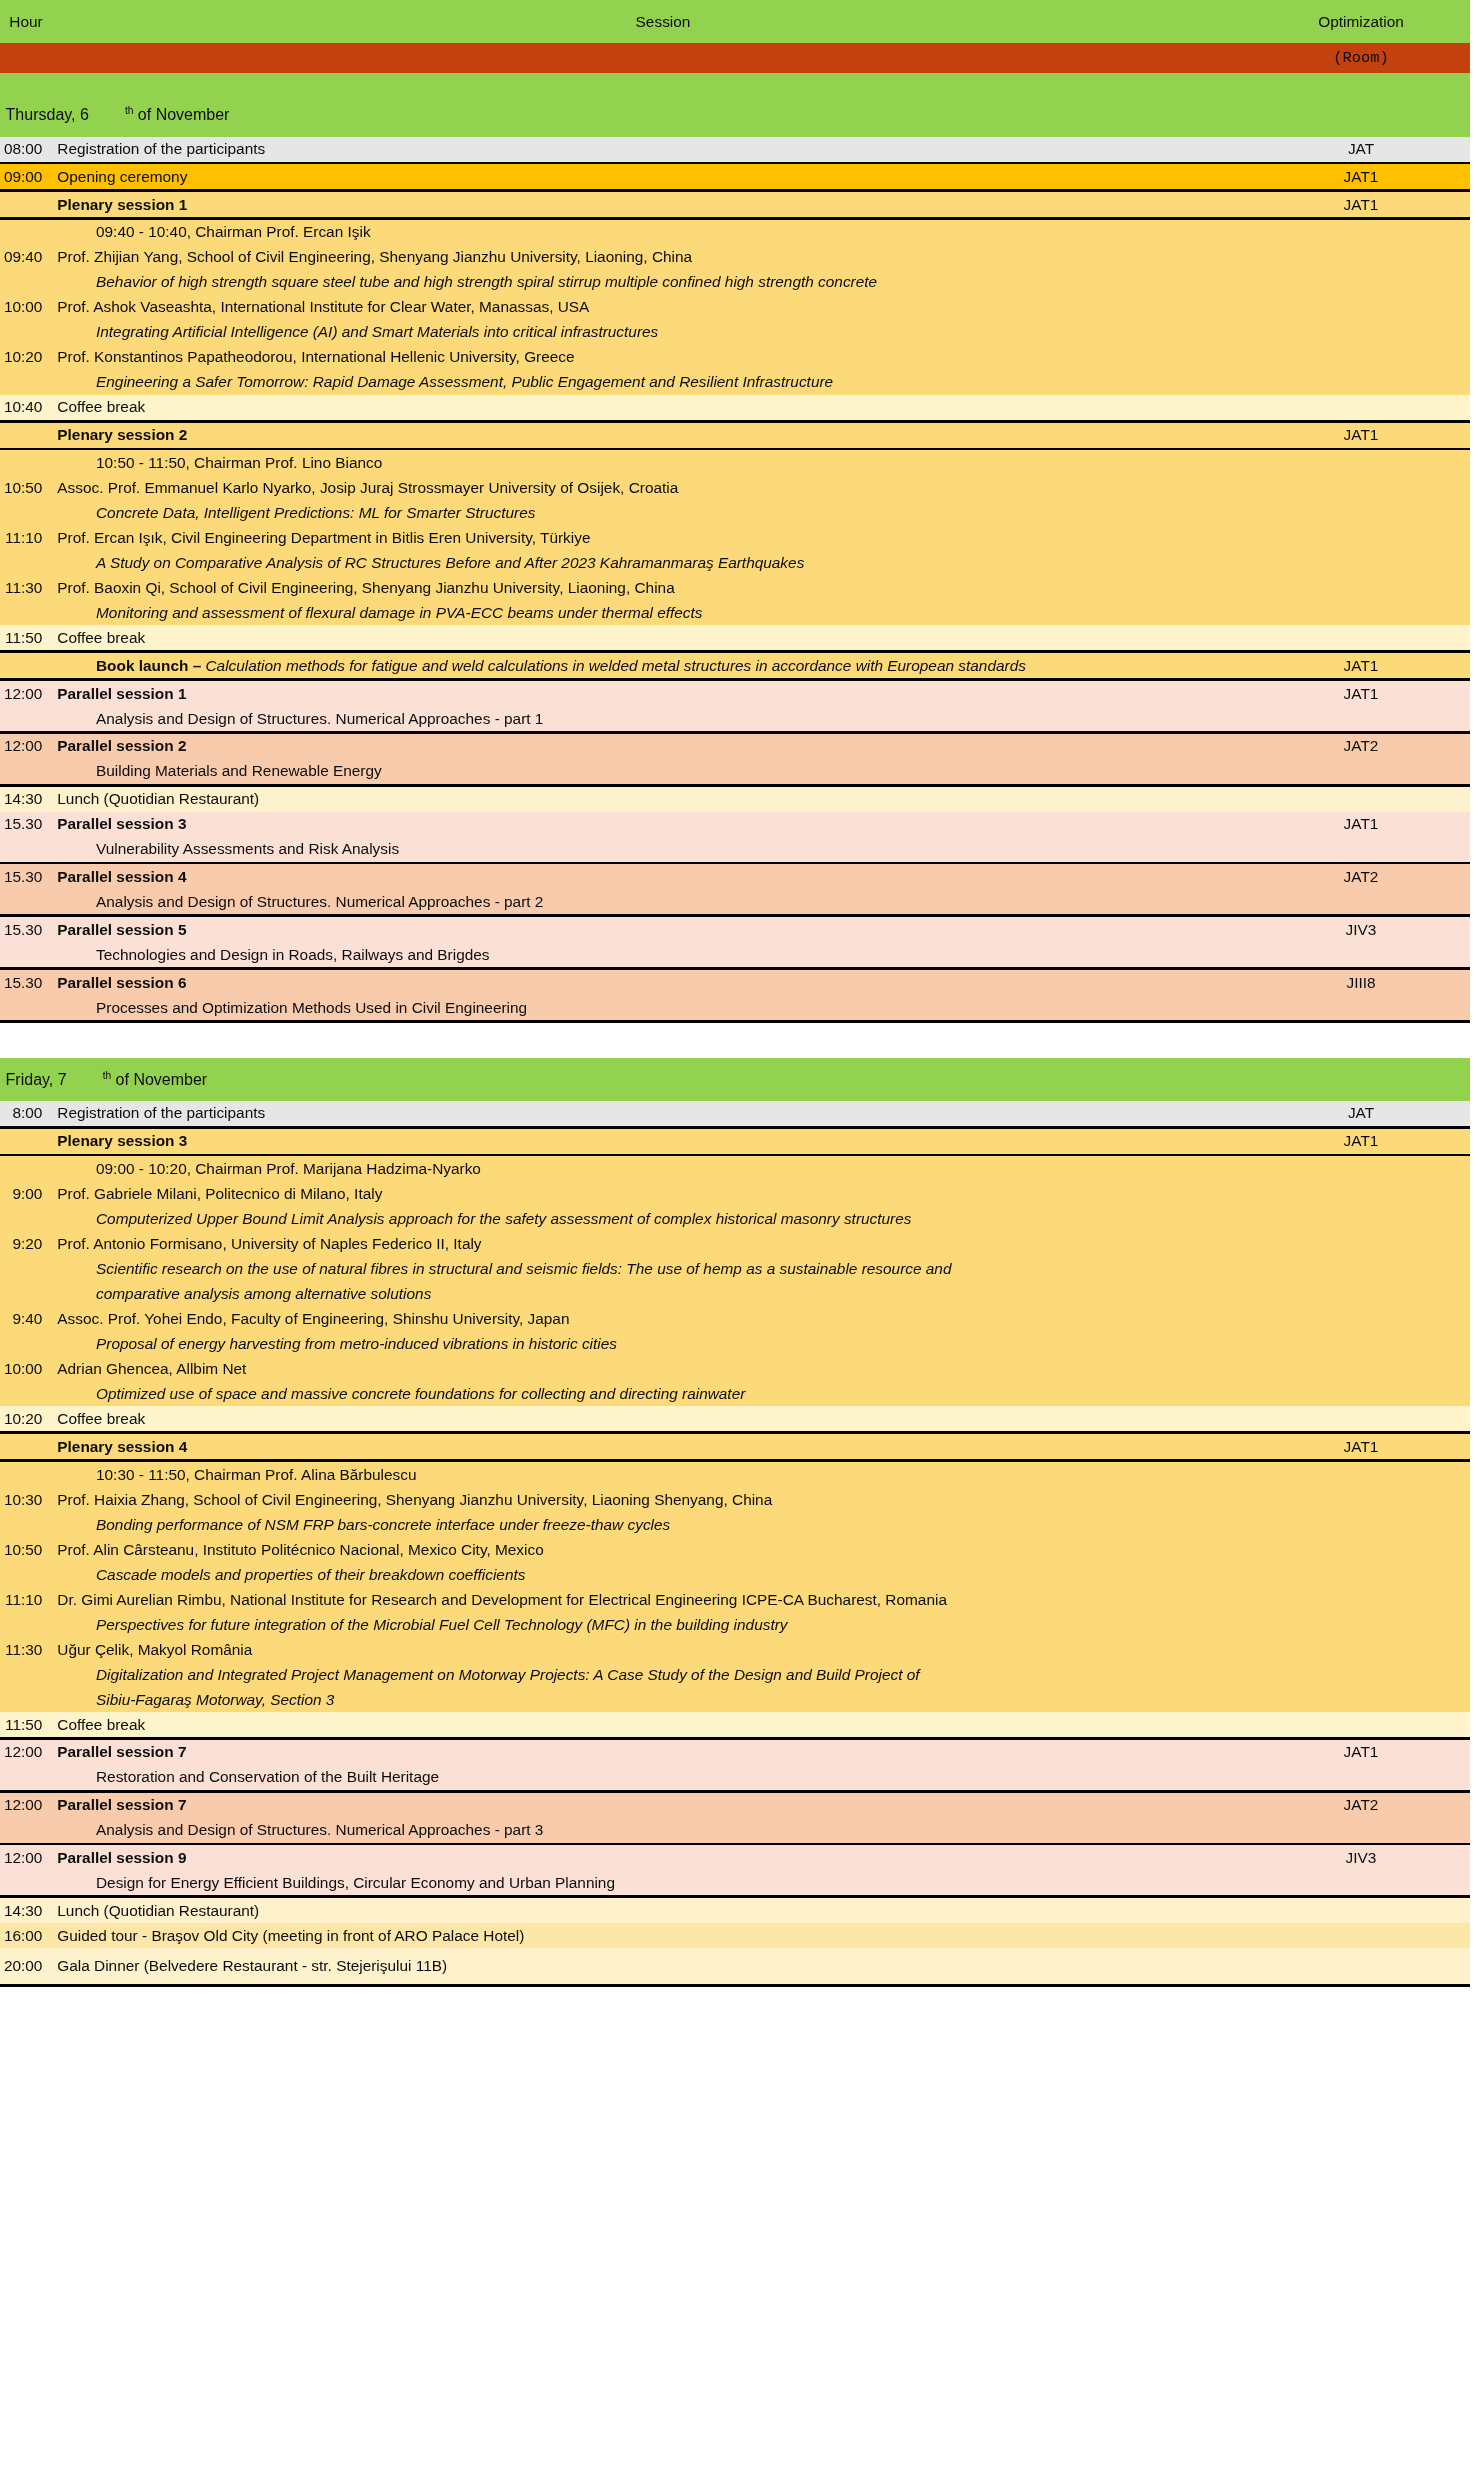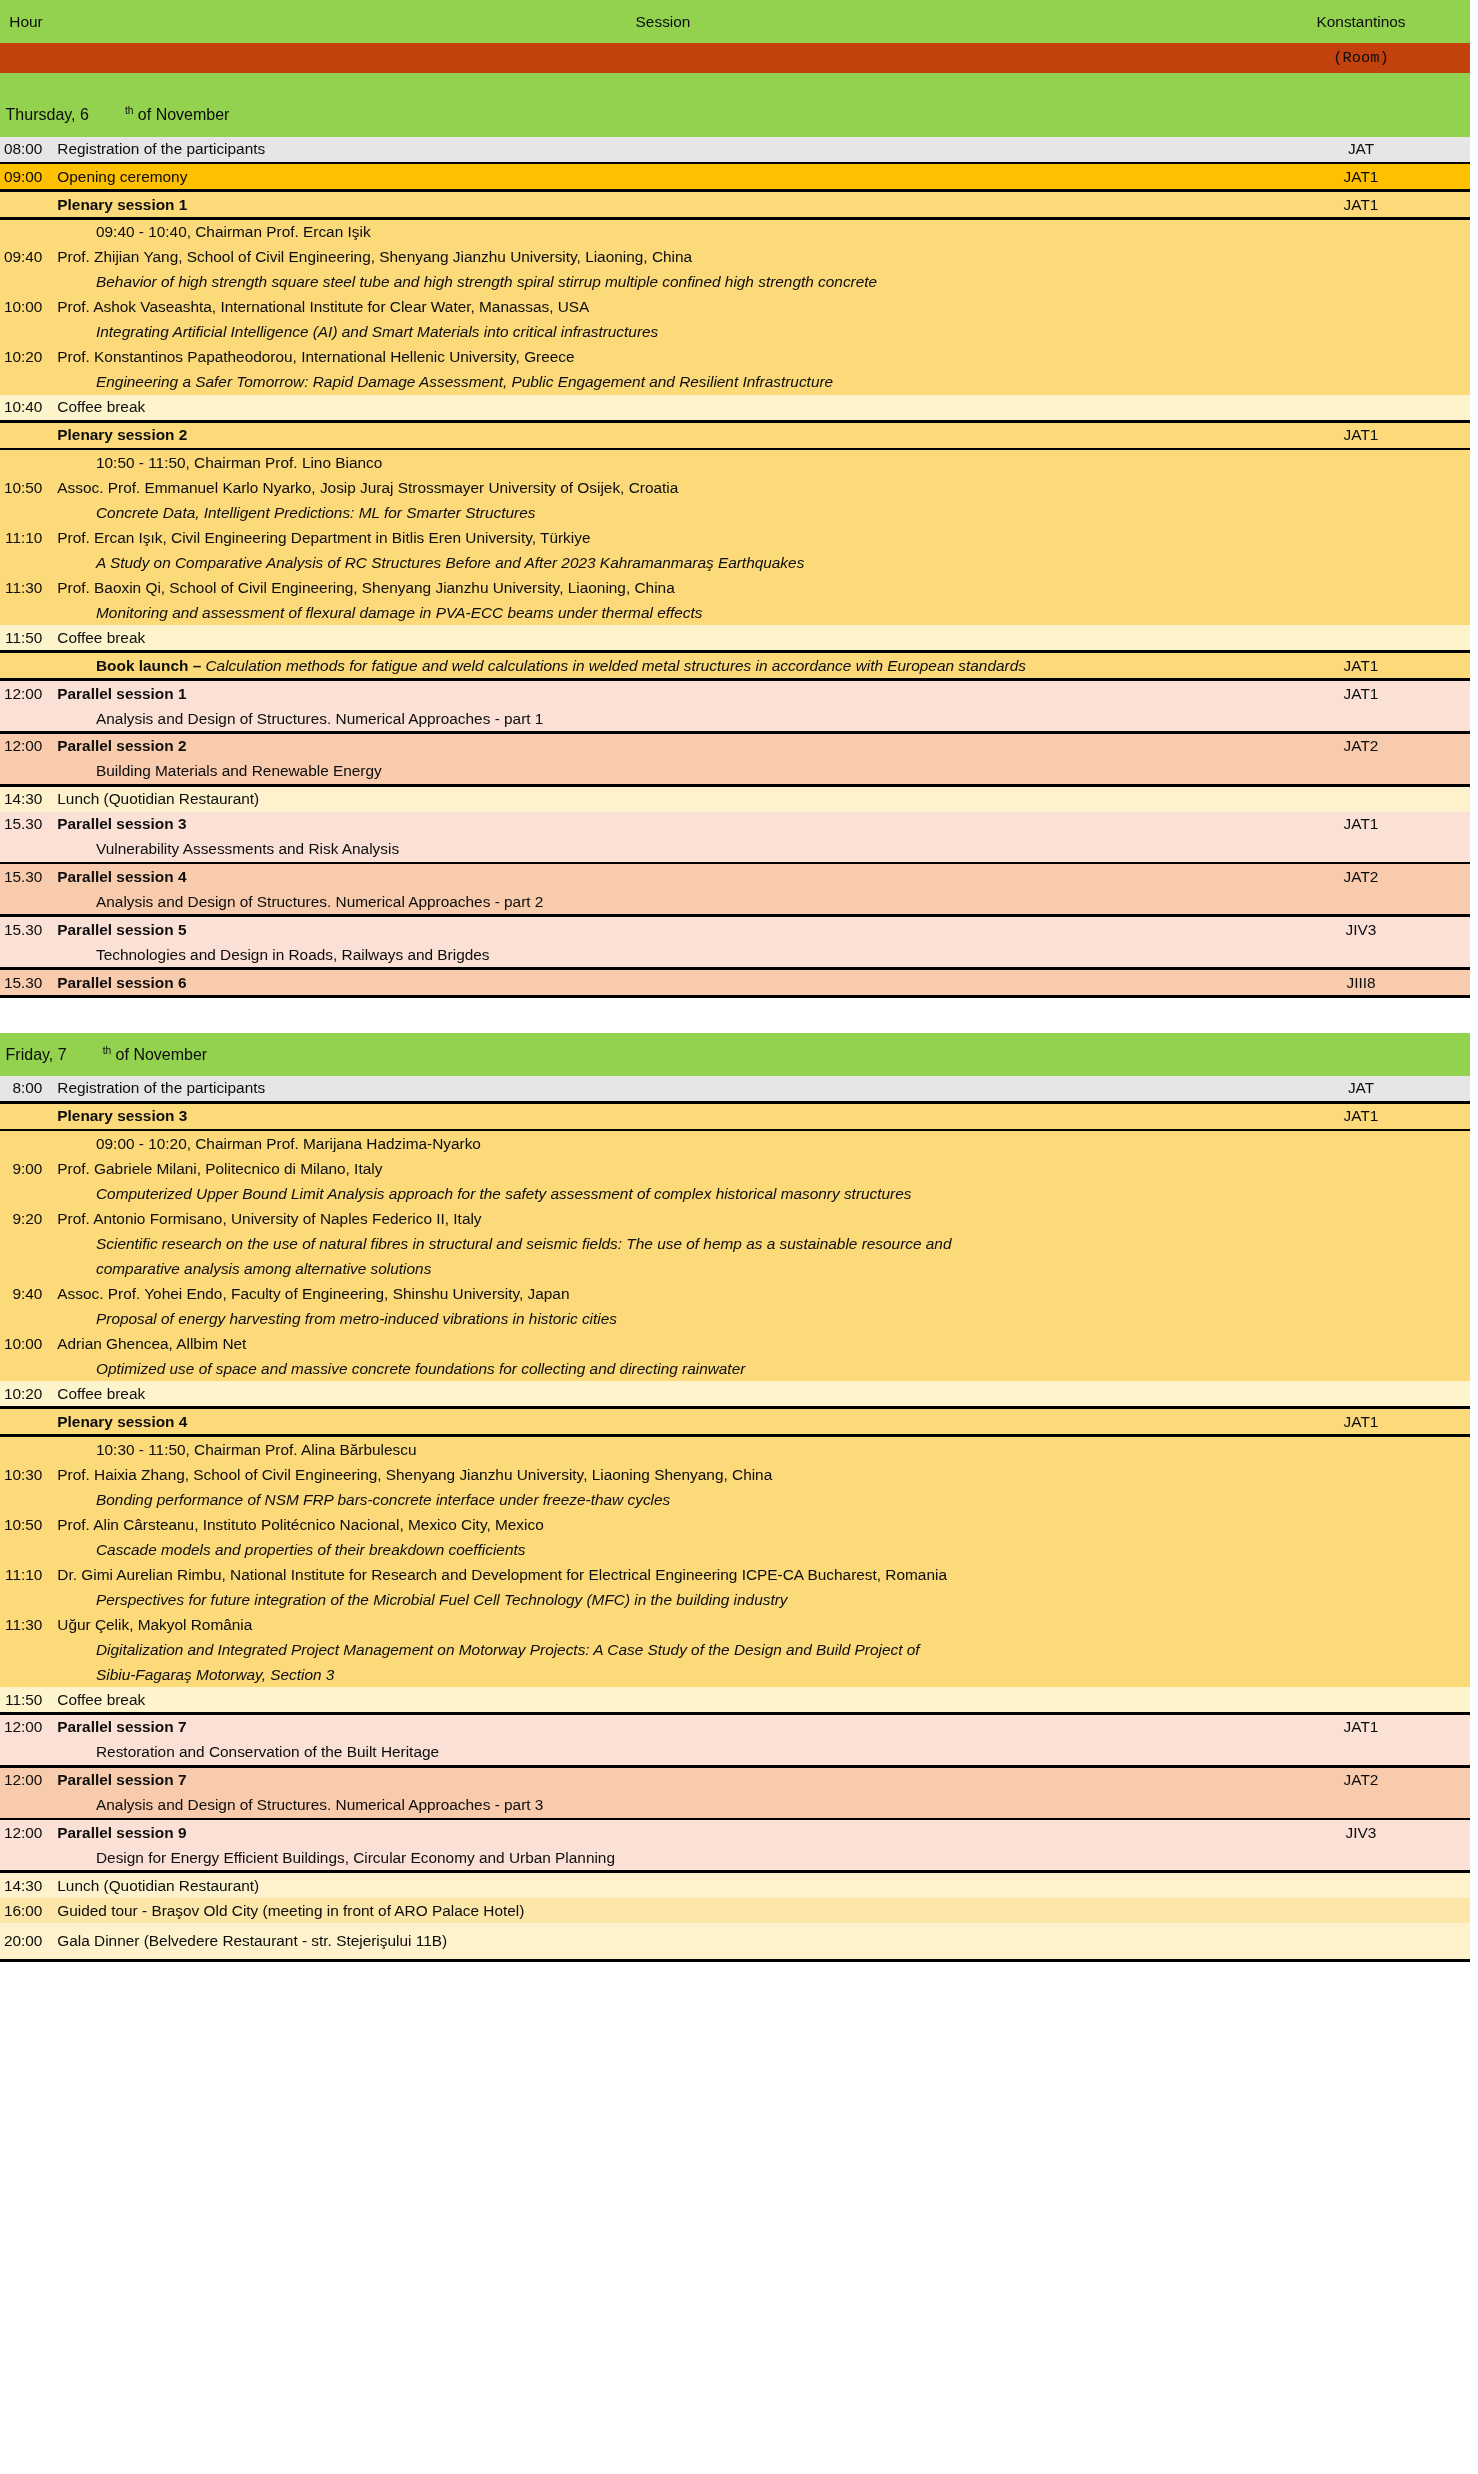--- a/index.html
+++ b/index.html
@@ -118,21 +118,21 @@
       <table class="day-table">
         <colgroup>
           <col class="c-hour">
           <col class="c-sess">
           <col class="c-room">
         </colgroup>
         <tbody>
           <tr class="hdr-row">
             <td class="cell-hour">Hour</td>
             <td class="cell-sess">Session</td>
-            <td class="cell-room">Konstantinos</td>
+            <td class="cell-room">Optimization</td>
           </tr>
           <tr class="hdr-room2">
             <td class="cell-hour"></td>
             <td class="cell-sess"></td>
             <td class="cell-room">(Room)</td>
           </tr>
           <tr class="hdr-spacer">
             <td colspan="3"></td>
           </tr>
           <tr class="day-title-row">
@@ -331,20 +331,25 @@
             <td class="cell-sess indent2">Technologies and Design in Roads, Railways and Brigdes</td>
             <td class="cell-room"></td>
           </tr>
           <tr class="rule">
             <td colspan="3"></td>
           </tr>
           <tr class="r-ps-dark">
             <td class="cell-hour">15.30</td>
             <td class="cell-sess indent1 bold">Parallel session 6</td>
             <td class="cell-room">JIII8</td>
+          </tr>
+          <tr class="r-ps-dark">
+            <td class="cell-hour"></td>
+            <td class="cell-sess indent2">Processes and Optimization Methods Used in Civil Engineering</td>
+            <td class="cell-room"></td>
           </tr>
           <tr class="rule">
             <td colspan="3"></td>
           </tr>
         </tbody>
       </table>
       <div class="gap"></div>
       <table class="day-table">
         <colgroup>
           <col class="c-hour">

